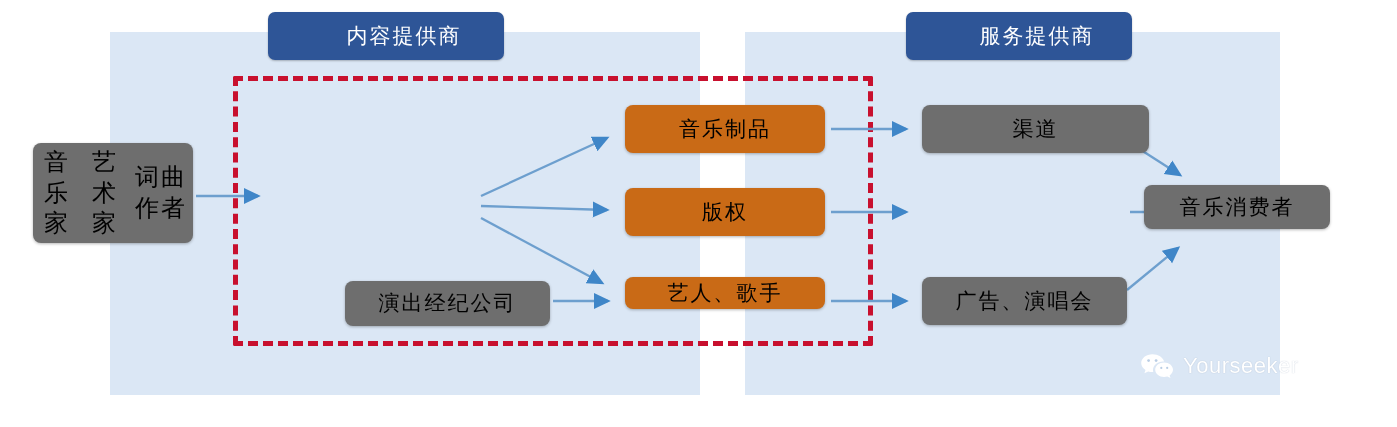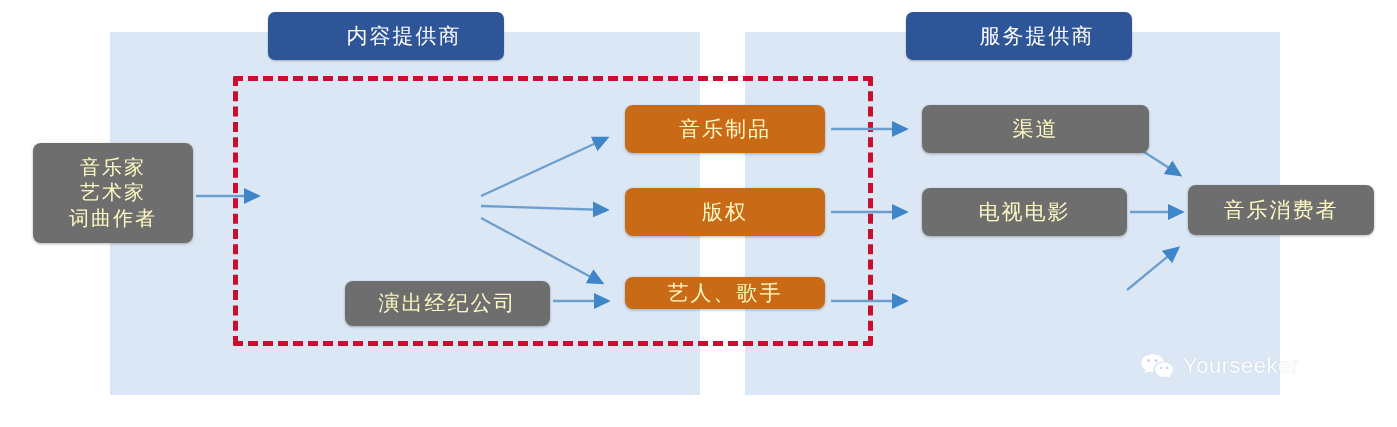--- a/index.html
+++ b/index.html
@@ -19,41 +19,41 @@
   #hdr-content{left:268px;top:12px;width:200px;height:48px;}
   #hdr-service{left:906px;top:12px;width:190px;height:48px;}
 
   #core-box{
     position:absolute;left:233px;top:76px;width:640px;height:270px;
     border:5px dashed #c8102e;border-radius:2px;box-sizing:border-box;
   }
 
   .node{
     position:absolute;display:flex;align-items:center;justify-content:center;
-    text-align:center;color:#fef9c3;border-radius:8px;
+    text-align:center;color:#000000;border-radius:8px;
     font-size:21px;letter-spacing:2px;line-height:1.28;
     box-shadow:0 1px 3px rgba(0,0,0,.28);
   }
   .node.gray{background:#6e6e6e;}
   .node.orange{background:#c96a16;}
 
-  #n-creators{left:33px;top:143px;width:160px;height:100px;flex-direction:column;font-size:20px;}
+  #n-creators{left:33px;top:143px;width:160px;height:100px;font-size:24px;}
   #n-label{position:absolute;left:330px;top:116px;width:180px;height:30px;
            color:#c8102e;font-size:23px;font-weight:bold;font-style:italic;
            letter-spacing:3px;text-align:center;
            font-family:"Liberation Serif","DejaVu Serif",serif;}
   #n-record{left:272px;top:180px;width:206px;height:52px;}
   #n-agency{left:345px;top:281px;width:205px;height:45px;}
   #n-product{left:625px;top:105px;width:200px;height:48px;}
   #n-copyright{left:625px;top:188px;width:200px;height:48px;}
   #n-artist{left:625px;top:277px;width:200px;height:32px;}
   #n-channel{left:922px;top:105px;width:227px;height:48px;}
   #n-tvfilm{left:922px;top:188px;width:205px;height:48px;}
   #n-adlive{left:922px;top:277px;width:205px;height:48px;}
-  #n-consumer{left:1188px;top:185px;width:186px;height:50px;text-align:center;}
+  #n-consumer{left:1144px;top:185px;width:186px;height:44px;text-align:center;}
 
   #arrows{position:absolute;left:0;top:0;width:1397px;height:427px;}
 
   #watermark{position:absolute;left:1140px;top:352px;display:flex;
              align-items:center;gap:9px;color:#ffffff;font-size:22px;
              letter-spacing:.5px;}
   #wm-icon{display:block;}
   #wm-text{color:#ffffff;text-shadow:0 0 1px rgba(120,140,170,.5);}
 </style>
 </head>
@@ -98,21 +98,21 @@
     <span>艺术家</span>
     <span>词曲作者</span>
   </div>
 
 
   <div id="n-agency" class="node gray">演出经纪公司</div>
   <div id="n-product" class="node orange">音乐制品</div>
   <div id="n-copyright" class="node orange">版权</div>
   <div id="n-artist" class="node orange">艺人、歌手</div>
   <div id="n-channel" class="node gray">渠道</div>
-  <div id="n-tvfilm" class="node gray">电视电影</div>
+  <div id="n-adlive" class="node gray">广告、演唱会</div>
   <div id="n-consumer" class="node gray">音乐消费者</div>
 
   <div id="watermark">
     <svg id="wm-icon" width="34" height="28" viewBox="0 0 34 28">
       <path d="M12.4,2.2C6.2,2.2,1.2,6.2,1.2,11.1c0,2.8,1.7,5.3,4.3,6.9l-1.1,3.3l3.8-1.9c1.3,0.4,2.7,0.6,4.2,0.6 c0.3,0,0.6,0,0.9,0c-0.2-0.7-0.3-1.4-0.3-2.1c0-4.6,4.5-8.4,10-8.4c0.4,0,0.7,0,1.1,0.1C23.1,5.4,18.3,2.2,12.4,2.2z" fill="#ffffff"></path>
       <circle cx="8.6" cy="8.6" r="1.4" fill="#b9cde4"></circle>
       <circle cx="16.1" cy="8.6" r="1.4" fill="#b9cde4"></circle>
       <path d="M33,17.8c0-4-4-7.2-8.9-7.2s-8.9,3.2-8.9,7.2c0,4,4,7.2,8.9,7.2c1.1,0,2.2-0.2,3.2-0.5l3.2,1.6l-0.9-2.7 C31.7,22,33,20,33,17.8z" fill="#ffffff"></path>
       <circle cx="21.3" cy="15.9" r="1.1" fill="#b9cde4"></circle>
       <circle cx="27.2" cy="15.9" r="1.1" fill="#b9cde4"></circle>

